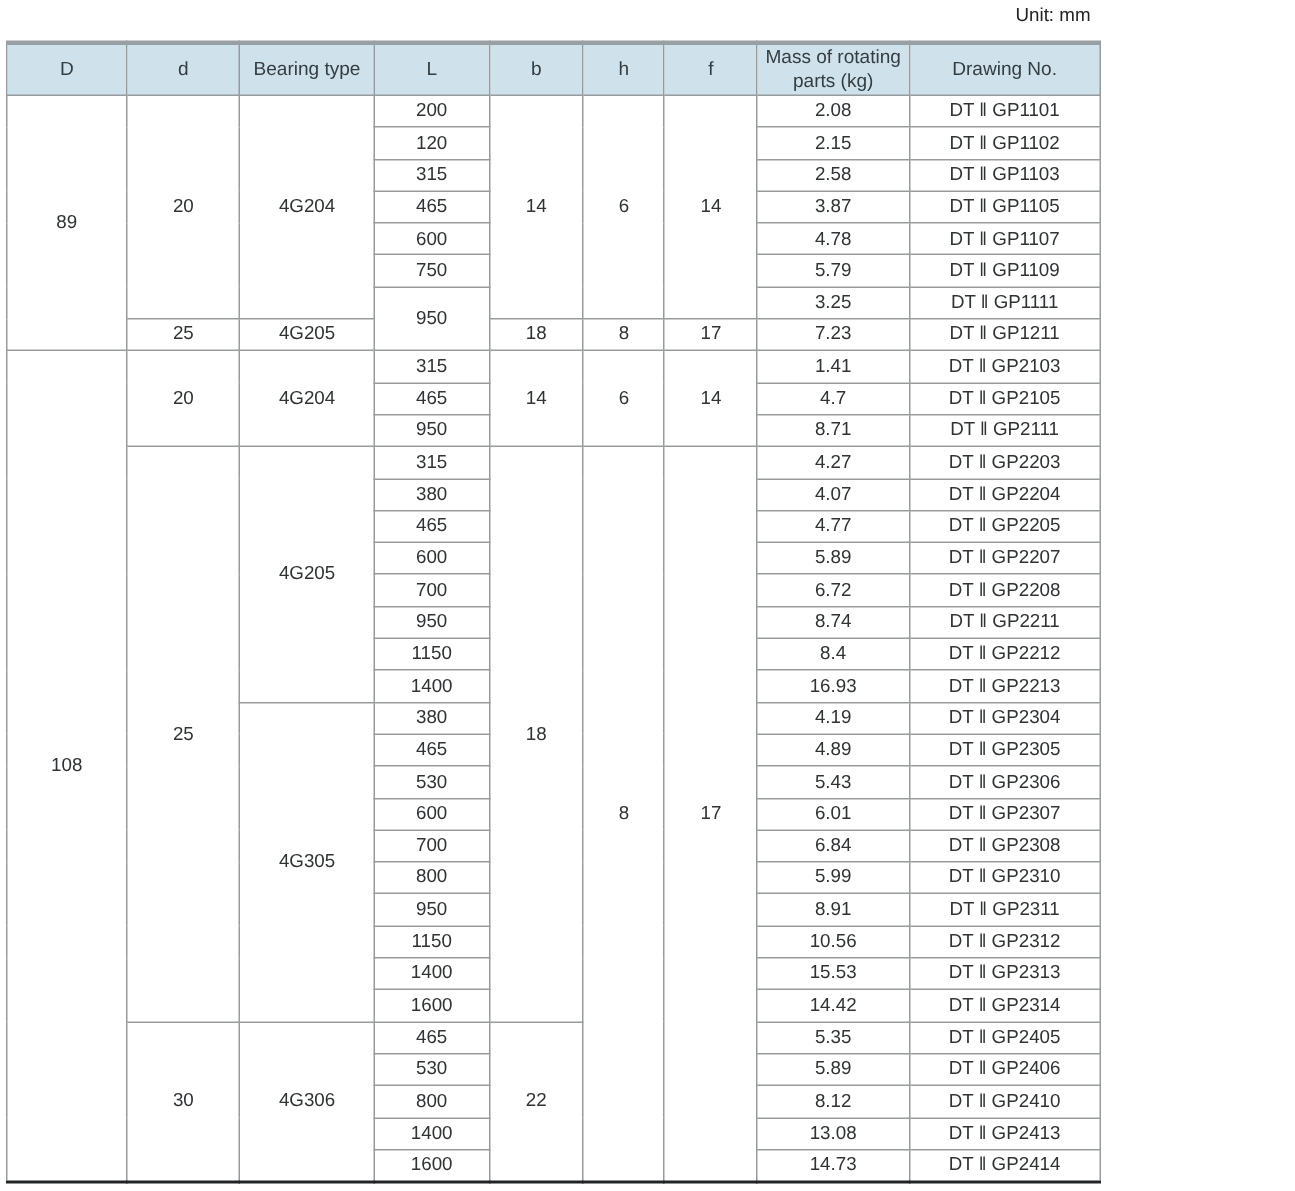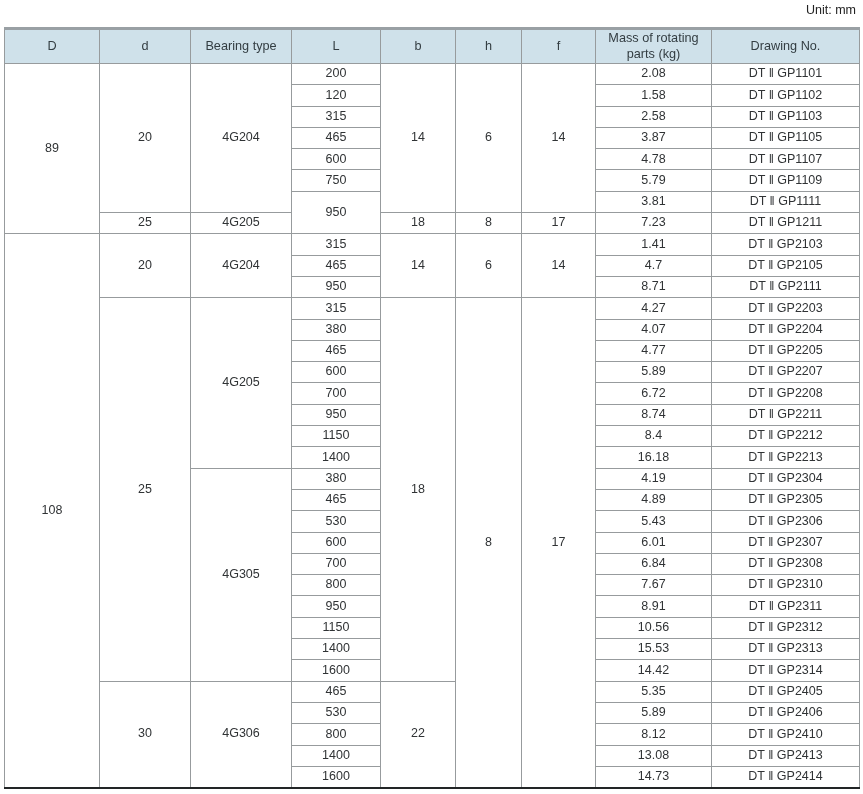--- a/index.html
+++ b/index.html
@@ -3,21 +3,21 @@
 <meta charset="utf-8">
 <style>
   html, body {
     margin: 0;
     padding: 0;
     background: #ffffff;
     font-family: "Liberation Sans", "DejaVu Sans", sans-serif;
   }
   .page {
     position: relative;
-    width: 863px;
+    width: 734px;
     height: 794px;
     background: #ffffff;
     overflow: hidden;
   }
   .unit-label {
     position: absolute;
     top: 3px;
     right: 7px;
     font-size: 12.5px;
     color: #222222;
@@ -97,21 +97,21 @@
           <td rowspan="7">4G204</td>
           <td>200</td>
           <td rowspan="7">14</td>
           <td rowspan="7">6</td>
           <td rowspan="7">14</td>
           <td>2.08</td>
           <td>DT ‖ GP1101</td>
         </tr>
         <tr>
           <td>120</td>
-          <td>1.58</td>
+          <td>2.15</td>
           <td>DT ‖ GP1102</td>
         </tr>
         <tr>
           <td>315</td>
           <td>2.58</td>
           <td>DT ‖ GP1103</td>
         </tr>
         <tr>
           <td>465</td>
           <td>3.87</td>
@@ -122,21 +122,21 @@
           <td>4.78</td>
           <td>DT ‖ GP1107</td>
         </tr>
         <tr>
           <td>750</td>
           <td>5.79</td>
           <td>DT ‖ GP1109</td>
         </tr>
         <tr>
           <td rowspan="2">950</td>
-          <td>3.81</td>
+          <td>3.25</td>
           <td>DT ‖ GP1111</td>
         </tr>
         <tr>
           <td>25</td>
           <td>4G205</td>
           <td>18</td>
           <td>8</td>
           <td>17</td>
           <td>7.23</td>
           <td>DT ‖ GP1211</td>
@@ -197,21 +197,21 @@
           <td>8.74</td>
           <td>DT ‖ GP2211</td>
         </tr>
         <tr>
           <td>1150</td>
           <td>8.4</td>
           <td>DT ‖ GP2212</td>
         </tr>
         <tr>
           <td>1400</td>
-          <td>16.18</td>
+          <td>16.93</td>
           <td>DT ‖ GP2213</td>
         </tr>
         <tr>
           <td rowspan="10">4G305</td>
           <td>380</td>
           <td>4.19</td>
           <td>DT ‖ GP2304</td>
         </tr>
         <tr>
           <td>465</td>
@@ -228,21 +228,21 @@
           <td>6.01</td>
           <td>DT ‖ GP2307</td>
         </tr>
         <tr>
           <td>700</td>
           <td>6.84</td>
           <td>DT ‖ GP2308</td>
         </tr>
         <tr>
           <td>800</td>
-          <td>7.67</td>
+          <td>5.99</td>
           <td>DT ‖ GP2310</td>
         </tr>
         <tr>
           <td>950</td>
           <td>8.91</td>
           <td>DT ‖ GP2311</td>
         </tr>
         <tr>
           <td>1150</td>
           <td>10.56</td>

